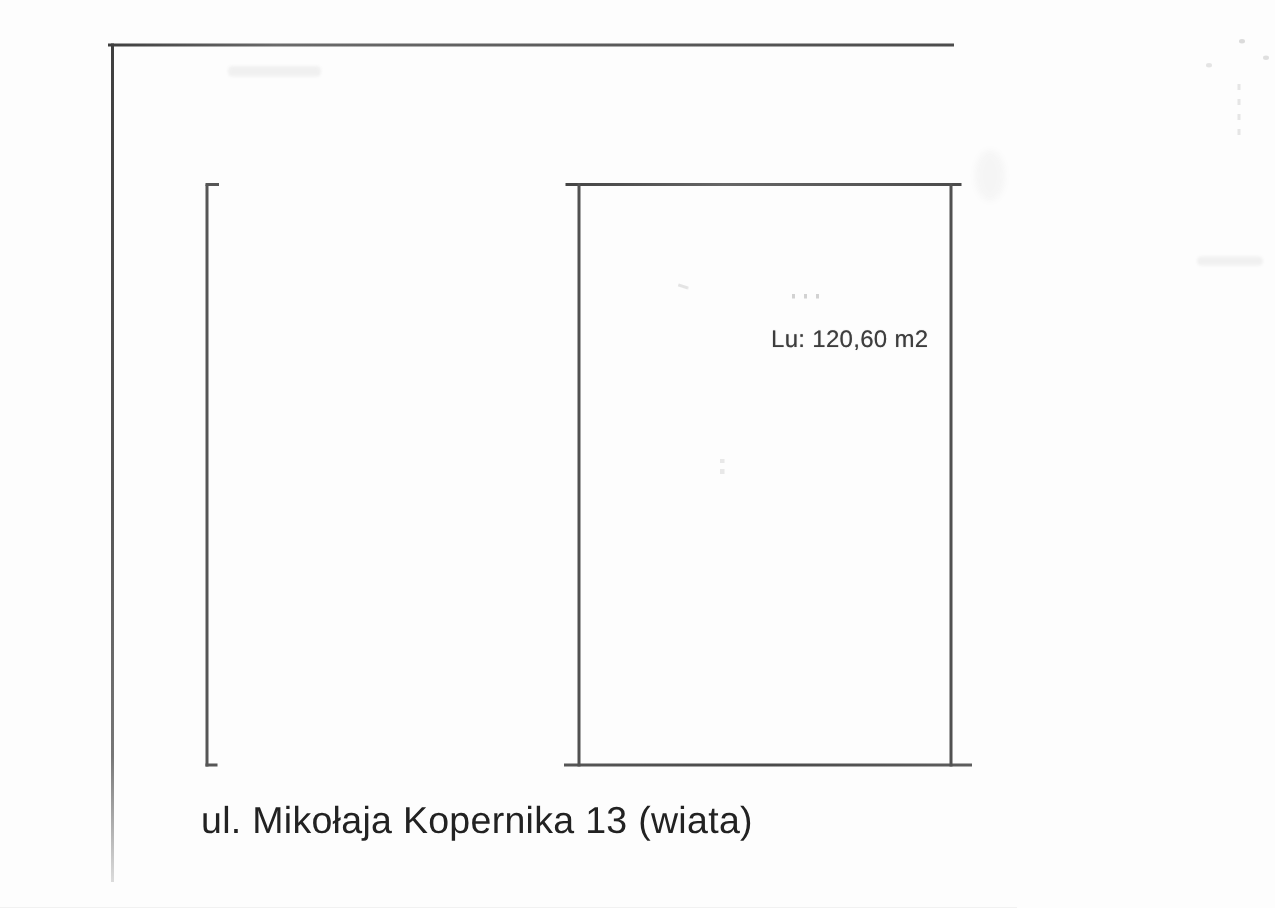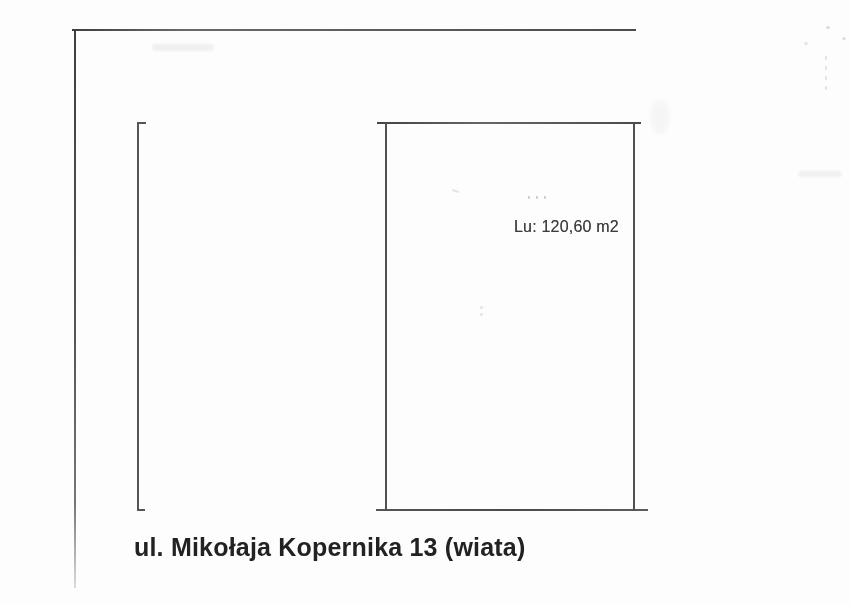--- a/index.html
+++ b/index.html
@@ -37,21 +37,21 @@
     font-size:16px;line-height:14px;
     color:var(--label-text);
     letter-spacing:0.2px;
     text-shadow:0 0 0.5px rgba(80,80,80,0.7);
     white-space:nowrap;
     margin-left:40px;
   }
   
   .caption{
     position:absolute;left:134px;top:533px;
-    font-size:25px;font-weight:700;
+    font-size:25px;font-weight:400;
     color:var(--text);
     letter-spacing:0.2px;
     white-space:nowrap;
   }
   
   .artifact{position:absolute;background:#777;}
   .a-smudge-top{left:152px;top:44px;width:62px;height:7px;opacity:0.09;border-radius:3px;filter:blur(1px);}
   .a-dots-row{left:528px;top:196px;width:20px;height:3px;opacity:0.28;background:repeating-linear-gradient(90deg,#666 0 2px,transparent 2px 8px);filter:blur(0.3px);}
   .a-tick{left:452px;top:190px;width:7px;height:2px;opacity:0.18;transform:rotate(18deg);filter:blur(0.4px);}
   .a-dot-pair{left:480px;top:306px;width:3px;height:12px;opacity:0.12;background:repeating-linear-gradient(180deg,#555 0 3px,transparent 3px 7px);filter:blur(0.4px);}

